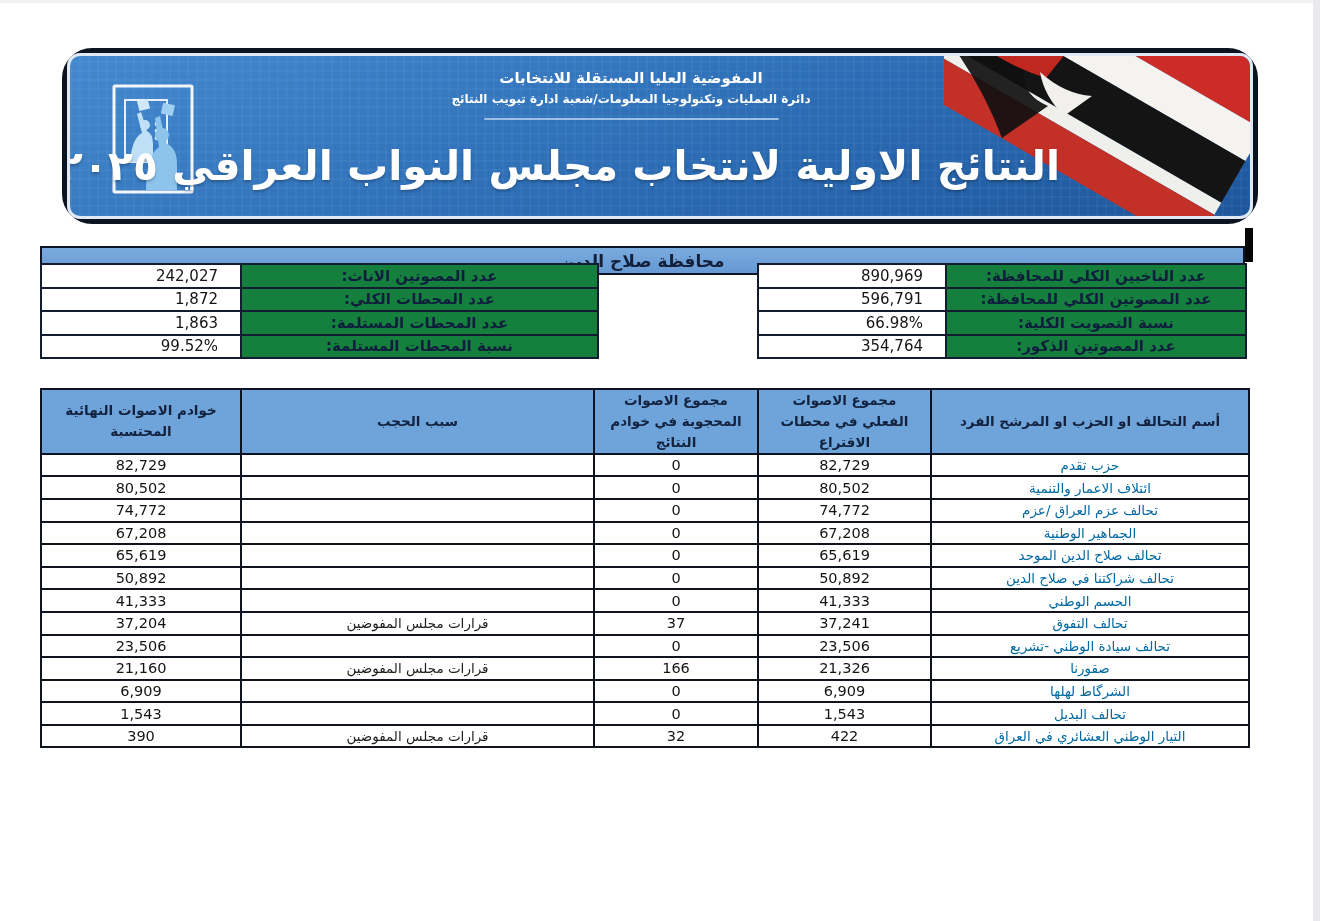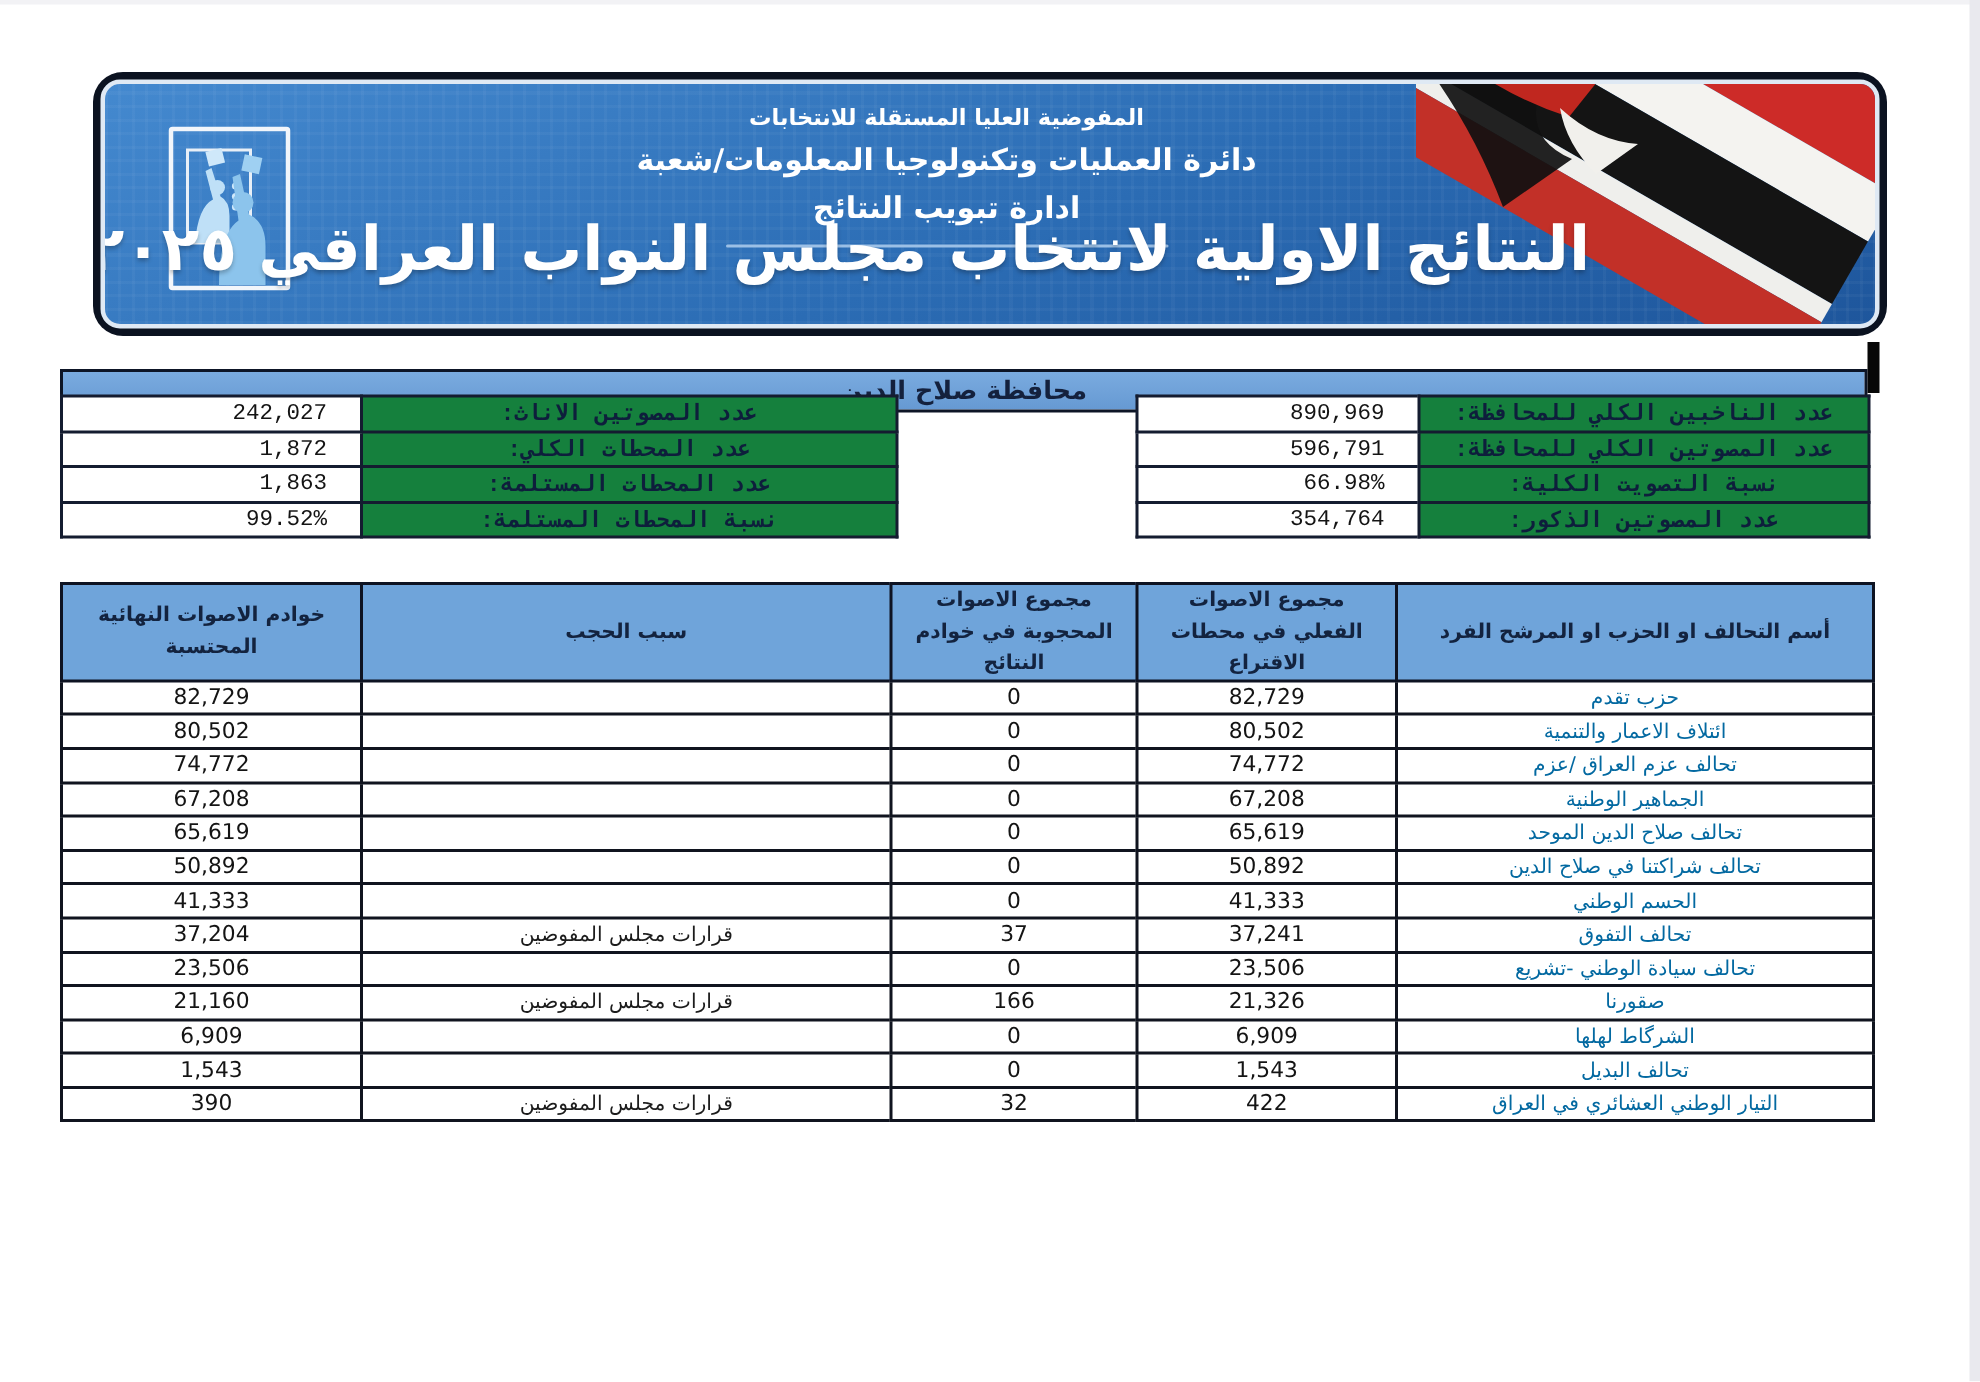--- a/index.html
+++ b/index.html
@@ -7,38 +7,38 @@
     width:1320px;height:921px;background:#ffffff;position:relative;overflow:hidden;
     font-family:"DejaVu Sans", sans-serif;
   }
   .page{position:absolute;inset:0;background:#fff;}
   .photo-edge-right{position:absolute;top:0;right:0;width:7px;height:921px;background:#e9e9ee;}
   .photo-edge-top{position:absolute;top:0;left:0;width:1320px;height:3px;background:#f2f2f5;}
 
   
   .banner-outer{
     position:absolute;left:62px;top:48px;width:1196px;height:176px;
-    background:#0b1220;border-radius:20px;padding:5px;box-sizing:border-box;
+    background:#0b1220;border-radius:30px;padding:5px;box-sizing:border-box;
   }
   .banner-inner{
     position:relative;width:100%;height:100%;box-sizing:border-box;
     border:3px solid #dfe9f4;border-radius:13px;overflow:hidden;
     background:
       repeating-linear-gradient(90deg, rgba(255,255,255,.035) 0 2px, transparent 2px 9px),
       repeating-linear-gradient(0deg, rgba(255,255,255,.035) 0 2px, transparent 2px 9px),
       linear-gradient(160deg,#4489cf 0%,#2b6cb4 55%,#1e569c 100%);
   }
   .flag-wrap{position:absolute;top:-4px;right:-4px;width:310px;height:180px;pointer-events:none;}
   .logo-box{position:absolute;left:42px;top:28px;width:82px;height:110px;}
   .org-lines{
     position:absolute;top:10px;right:404px;width:430px;text-align:center;
     color:#ffffff;font-weight:600;direction:rtl;
   }
   .org-line1{font-size:15px;line-height:1.6;}
-  .org-line2{font-size:20px;line-height:1.6;}
+  .org-line2{font-size:12px;line-height:1.6;}
   .org-divider{width:295px;height:2px;background:#9cc0e6;margin:9px auto 0 auto;border-radius:1px;}
   .banner-title{
     position:absolute;top:86px;left:230px;width:760px;text-align:center;direction:rtl;
     color:#ffffff;font-size:41px;font-weight:700;letter-spacing:-1px;
     text-shadow:0 2px 3px rgba(0,0,0,.25);white-space:nowrap;
   }
 
   
   .gov-banner{
     position:absolute;left:40px;top:246px;width:1205px;height:29px;box-sizing:border-box;
@@ -47,21 +47,21 @@
     display:flex;align-items:center;justify-content:center;
     font-size:17px;font-weight:700;color:#14213d;direction:rtl;
   }
   .gov-banner-edge{position:absolute;left:1245px;top:228px;width:8px;height:34px;background:#070707;}
 
   
   table{border-collapse:collapse;}
   .summary{position:absolute;top:263px;table-layout:fixed;direction:rtl;}
   .summary td{
     border:2px solid #141c30;height:21.5px;box-sizing:content-box;
-    font-size:15px;padding:0 22px;font-family:Liberation Mono, monospace;
+    font-size:15px;padding:0 22px;
   }
   .summary .s-lbl{background:#15803d;font-weight:700;color:#0e1e3c;text-align:center;}
   .summary .s-val{background:#ffffff;color:#141414;text-align:right;}
   #summary-right{left:757px;width:488px;}
   #summary-left{left:40px;width:557px;}
 
   
   .results{
     position:absolute;left:40px;top:388px;width:1208px;table-layout:fixed;direction:rtl;
   }

